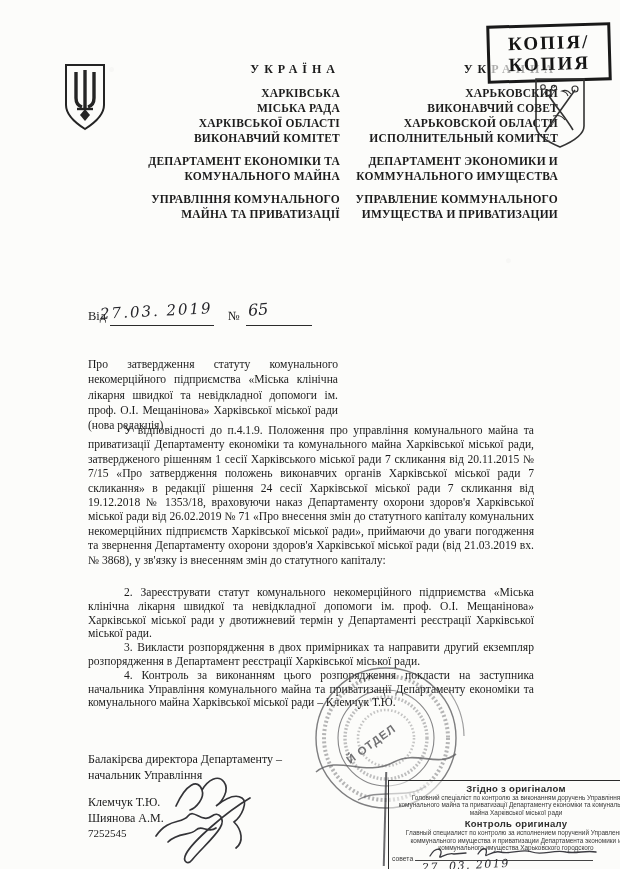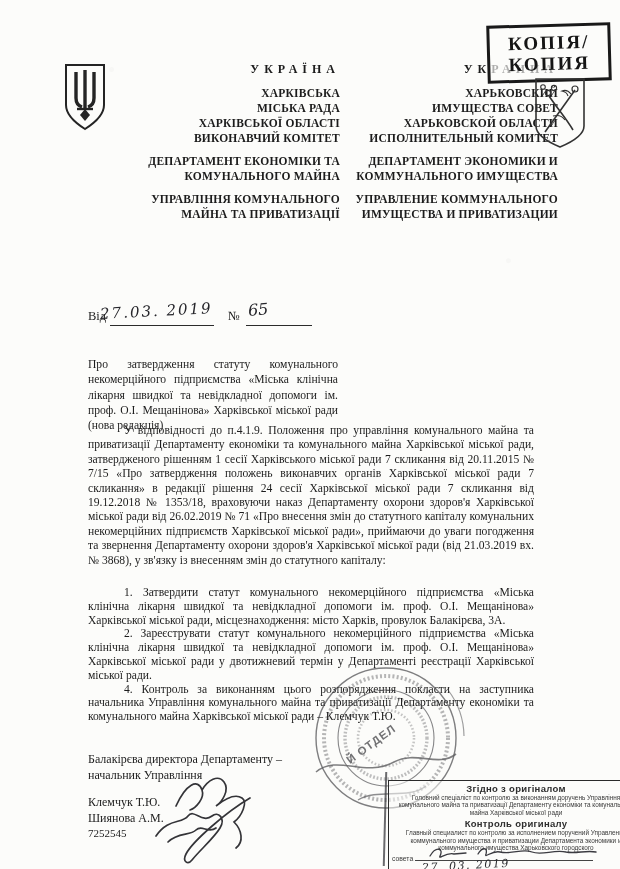--- a/index.html
+++ b/index.html
@@ -86,21 +86,21 @@
     <div>ДЕПАРТАМЕНТ ЕКОНОМІКИ ТА</div>
     <div>КОМУНАЛЬНОГО МАЙНА</div>
     <div class="hdr-gap"></div>
     <div>УПРАВЛІННЯ КОМУНАЛЬНОГО</div>
     <div>МАЙНА ТА ПРИВАТИЗАЦІЇ</div>
   </div>
 
   <div class="hdr-col" style="left:318px;top:62px;width:240px">
     <div class="country">УКРАИНА</div>
     <div>ХАРЬКОВСКИЙ</div>
-    <div>ИМУЩЕСТВА СОВЕТ</div>
+    <div>ВИКОНАВЧИЙ СОВЕТ</div>
     <div>ХАРЬКОВСКОЙ ОБЛАСТИ</div>
     <div>ИСПОЛНИТЕЛЬНЫЙ КОМИТЕТ</div>
     <div class="hdr-gap"></div>
     <div>ДЕПАРТАМЕНТ ЭКОНОМИКИ И</div>
     <div>КОММУНАЛЬНОГО ИМУЩЕСТВА</div>
     <div class="hdr-gap"></div>
     <div>УПРАВЛЕНИЕ КОММУНАЛЬНОГО</div>
     <div>ИМУЩЕСТВА И ПРИВАТИЗАЦИИ</div>
   </div>
 
@@ -129,22 +129,22 @@
     <span class="abs" style="left:228px;top:309px;font-size:12.5px">№</span>
     <span class="uline" style="left:246px;top:324px;width:66px"></span>
     <span class="hw hw-num">65</span>
   </div>
 
   <div class="subject">Про затвердження статуту комунального некомерційного підприємства «Міська клінічна лікарня швидкої та невідкладної допомоги ім. проф. О.І. Мещанінова» Харківської міської ради (нова редакція)</div>
 
   <p class="intro">У відповідності до п.4.1.9. Положення про управління комунального майна та приватизації Департаменту економіки та комунального майна Харківської міської ради, затвердженого рішенням 1 сесії Харківського міської ради 7 скликання від 20.11.2015 № 7/15 «Про затвердження положень виконавчих органів Харківської міської ради 7 скликання» в редакції рішення 24 сесії Харківської міської ради 7 скликання від 19.12.2018 № 1353/18, враховуючи наказ Департаменту охорони здоров'я Харківської міської ради від 26.02.2019 № 71 «Про внесення змін до статутного капіталу комунальних некомерційних підприємств Харківської міської ради», приймаючи до уваги погодження та звернення Департаменту охорони здоров'я Харківської міської ради (від 21.03.2019 вх. № 3868), у зв'язку із внесенням змін до статутного капіталу:</p>
 
   <div class="items">
-    <p>1. Затвердити статут комунального некомерційного підприємства «Міська клінічна лікарня швидкої та невідкладної допомоги ім. проф. О.І. Мещанінова» Харківської міської ради, місцезнаходження: місто Харків, провулок Балакірєва, 3А.</p>
     <p>2. Зареєструвати статут комунального некомерційного підприємства «Міська клінічна лікарня швидкої та невідкладної допомоги ім. проф. О.І. Мещанінова» Харківської міської ради у двотижневий термін у Департаменті реєстрації Харківської міської ради.</p>
+    <p>3. Викласти розпорядження в двох примірниках та направити другий екземпляр розпорядження в Департамент реєстрації Харківської міської ради.</p>
     <p>4. Контроль за виконанням цього розпорядження покласти на заступника начальника Управління комунального майна та приватизації Департаменту економіки та комунального майна Харківської міської ради – Клемчук Т.Ю.</p>
   </div>
 
   <div class="sig-block">
     <div>Балакірєва директора Департаменту –</div>
     <div>начальник Управління</div>
   </div>
   <div class="sig-names">
     <div>Клемчук Т.Ю.</div>
     <div>Шиянова А.М.</div>

